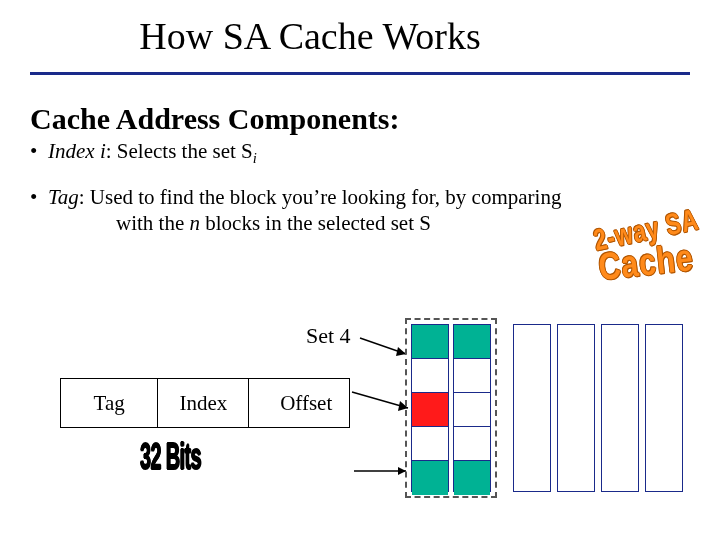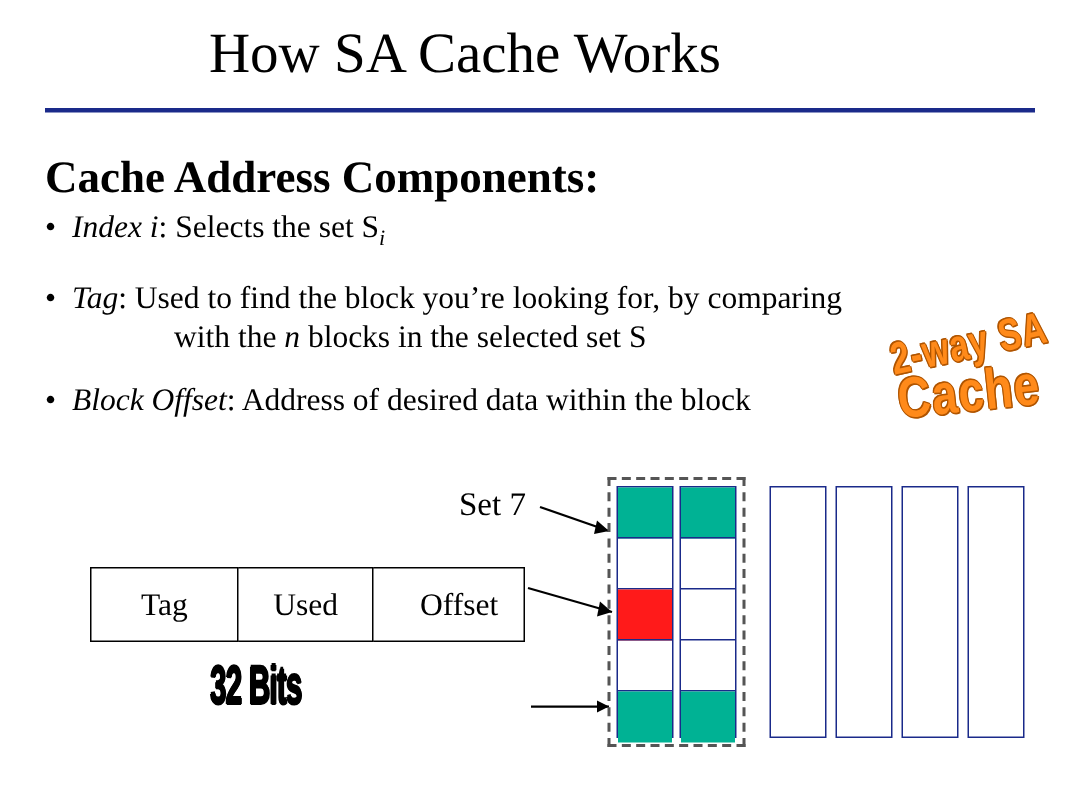--- a/index.html
+++ b/index.html
@@ -203,36 +203,33 @@
   <div class="bullets">
     <div class="bullet">
       <span class="term">Index i</span><span>: Selects the set S</span><sub class="small">i</sub>
     </div>
     <div class="bullet">
       <span class="term">Tag</span><span>: Used to find the block you’re looking for, by comparing</span>
       <span class="sub">
         <span>with the </span><span class="term">n</span><span> blocks in the selected set S</span>
       </span>
     </div>
-    <div class="bullet">
-      <span class="term">Block Offset</span><span>: Address of desired data within the block</span>
-    </div>
   </div>
 
   <table class="addr-table">
     <tbody>
         <tr>
       <td class="tag">Tag</td>
-      <td class="index">Used</td>
+      <td class="index">Index</td>
       <td class="offset">Offset</td>
     </tr>
   </tbody>
     </table>
 
-  <div class="set0-label">Set 7</div>
+  <div class="set0-label">Set 4</div>
 
   <svg class="arrow-svg" style="left:356px; top:328px; width:60px; height:40px;">
     <line x1="4" y1="10" x2="50" y2="26" stroke="#000" stroke-width="1.5"></line>
     <polygon points="50,26 42,19 40,28" fill="#000"></polygon>
   </svg>
   <svg class="arrow-svg" style="left:350px; top:388px; width:70px; height:36px;">
     <line x1="2" y1="4" x2="58" y2="20" stroke="#000" stroke-width="1.5"></line>
     <polygon points="58,20 50,13 48,23" fill="#000"></polygon>
   </svg>
   <svg class="arrow-svg" style="left:352px; top:464px; width:64px; height:14px;">

